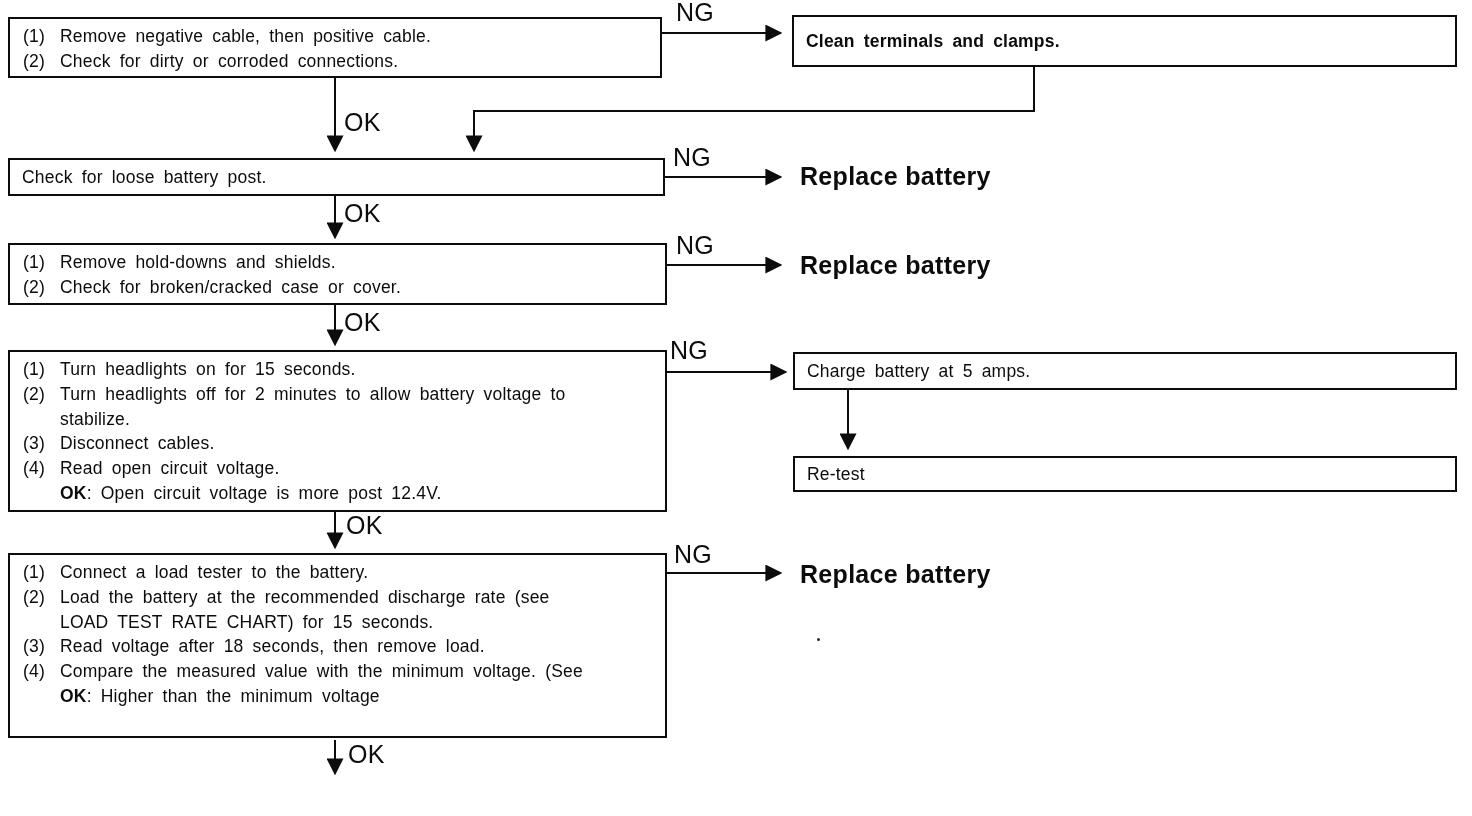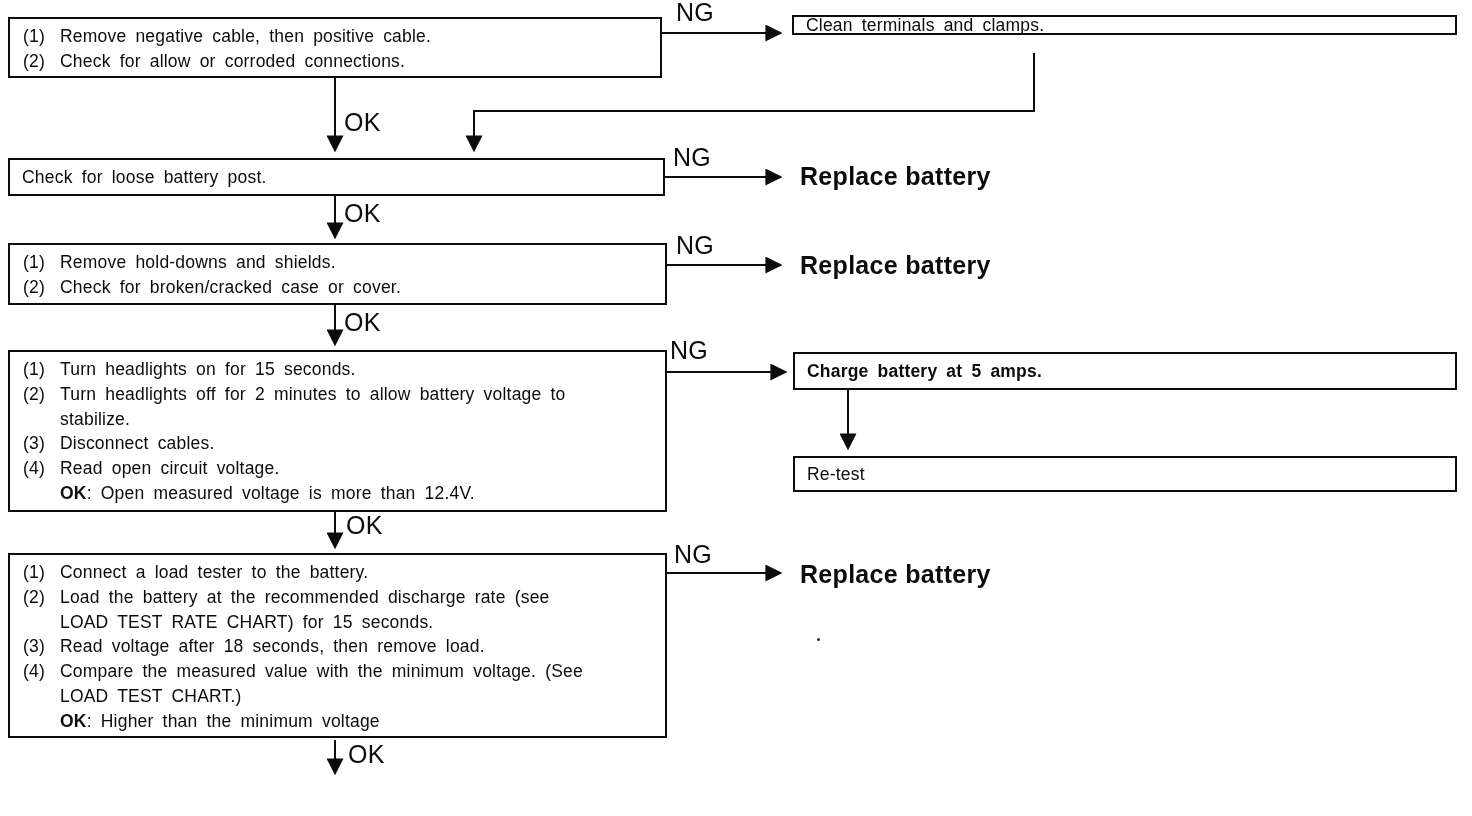--- a/index.html
+++ b/index.html
@@ -49,25 +49,25 @@
     </g>
   </svg>
 
   <div class="box list" style="left:8px;top:17px;width:654px;height:61px;">
     <div class="row">
       <span class="num">(1)</span>
       <span class="txt">Remove negative cable, then positive cable.</span>
     </div>
     <div class="row">
       <span class="num">(2)</span>
-      <span class="txt">Check for allow or corroded connections.</span>
+      <span class="txt">Check for dirty or corroded connections.</span>
     </div>
   </div>
 
-  <div class="box single" style="left:792px;top:15px;width:665px;height:20px;">
+  <div class="box single" style="left:792px;top:15px;width:665px;height:52px;font-weight:bold;">
     <span>Clean terminals and clamps.</span>
   </div>
 
   <div class="box single" style="left:8px;top:158px;width:657px;height:38px;">
     <span>Check for loose battery post.</span>
   </div>
 
   <div class="box list" style="left:8px;top:243px;width:659px;height:62px;">
     <div class="row">
       <span class="num">(1)</span>
@@ -90,24 +90,24 @@
     </div>
     <div class="note">stabilize.</div>
     <div class="row">
       <span class="num">(3)</span>
       <span class="txt">Disconnect cables.</span>
     </div>
     <div class="row">
       <span class="num">(4)</span>
       <span class="txt">Read open circuit voltage.</span>
     </div>
-    <div class="note"><span class="bold">OK</span><span>: Open measured voltage is more than 12.4V.</span></div>
+    <div class="note"><span class="bold">OK</span><span>: Open circuit voltage is more post 12.4V.</span></div>
   </div>
 
-  <div class="box single" style="left:793px;top:352px;width:664px;height:38px;font-weight:bold;">
+  <div class="box single" style="left:793px;top:352px;width:664px;height:38px;">
     <span>Charge battery at 5 amps.</span>
   </div>
 
   <div class="box single" style="left:793px;top:456px;width:664px;height:36px;">
     <span>Re-test</span>
   </div>
 
   <div class="box list" style="left:8px;top:553px;width:659px;height:185px;">
     <div class="row">
       <span class="num">(1)</span>
@@ -119,21 +119,20 @@
     </div>
     <div class="note">LOAD TEST RATE CHART) for 15 seconds.</div>
     <div class="row">
       <span class="num">(3)</span>
       <span class="txt">Read voltage after 18 seconds, then remove load.</span>
     </div>
     <div class="row">
       <span class="num">(4)</span>
       <span class="txt">Compare the measured value with the minimum voltage. (See</span>
     </div>
-    <div class="note">LOAD TEST CHART.)</div>
     <div class="note"><span class="bold">OK</span><span>: Higher than the minimum voltage</span></div>
   </div>
 
   <div class="lbl" style="left:676px;top:3px;">NG</div>
   <div class="lbl" style="left:673px;top:148px;">NG</div>
   <div class="lbl" style="left:676px;top:236px;">NG</div>
   <div class="lbl" style="left:670px;top:341px;">NG</div>
   <div class="lbl" style="left:674px;top:545px;">NG</div>
 
   <div class="lbl" style="left:344px;top:113px;">OK</div>

